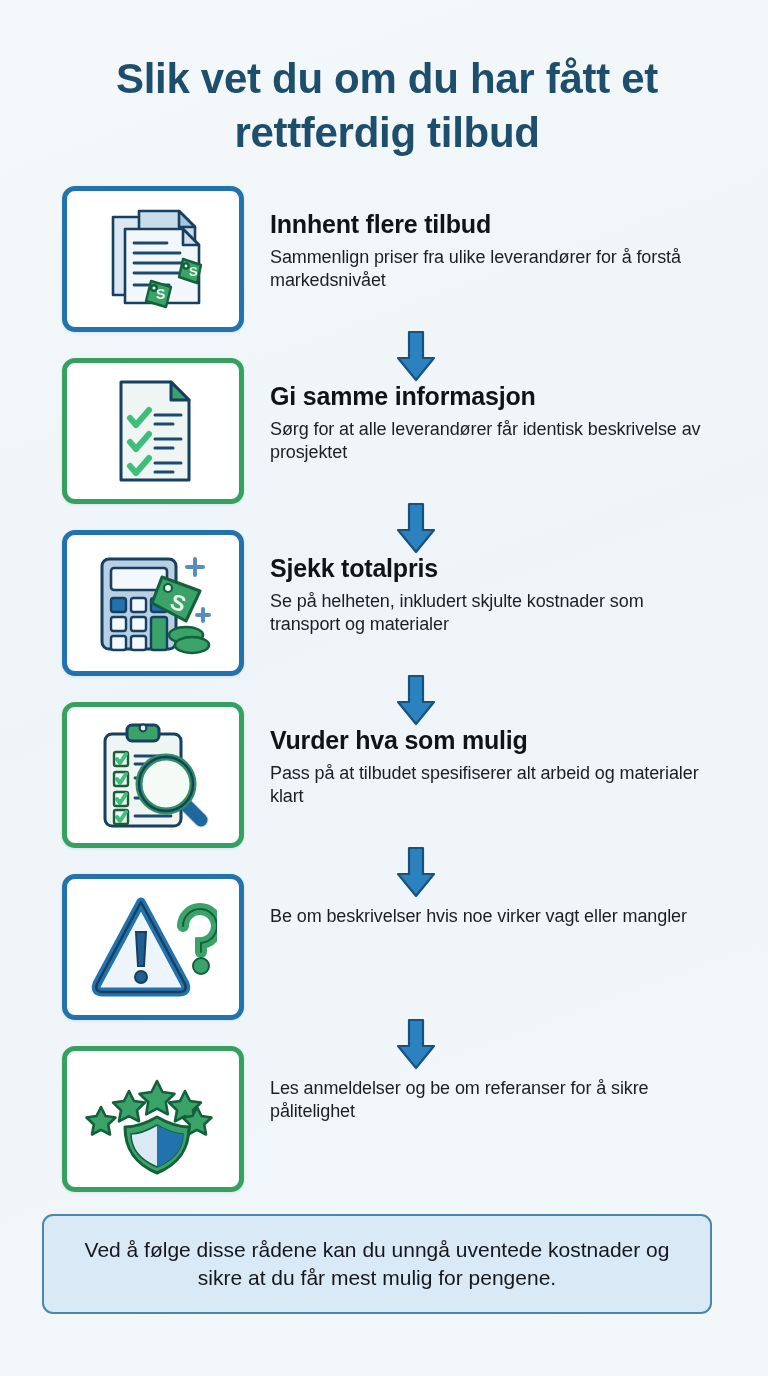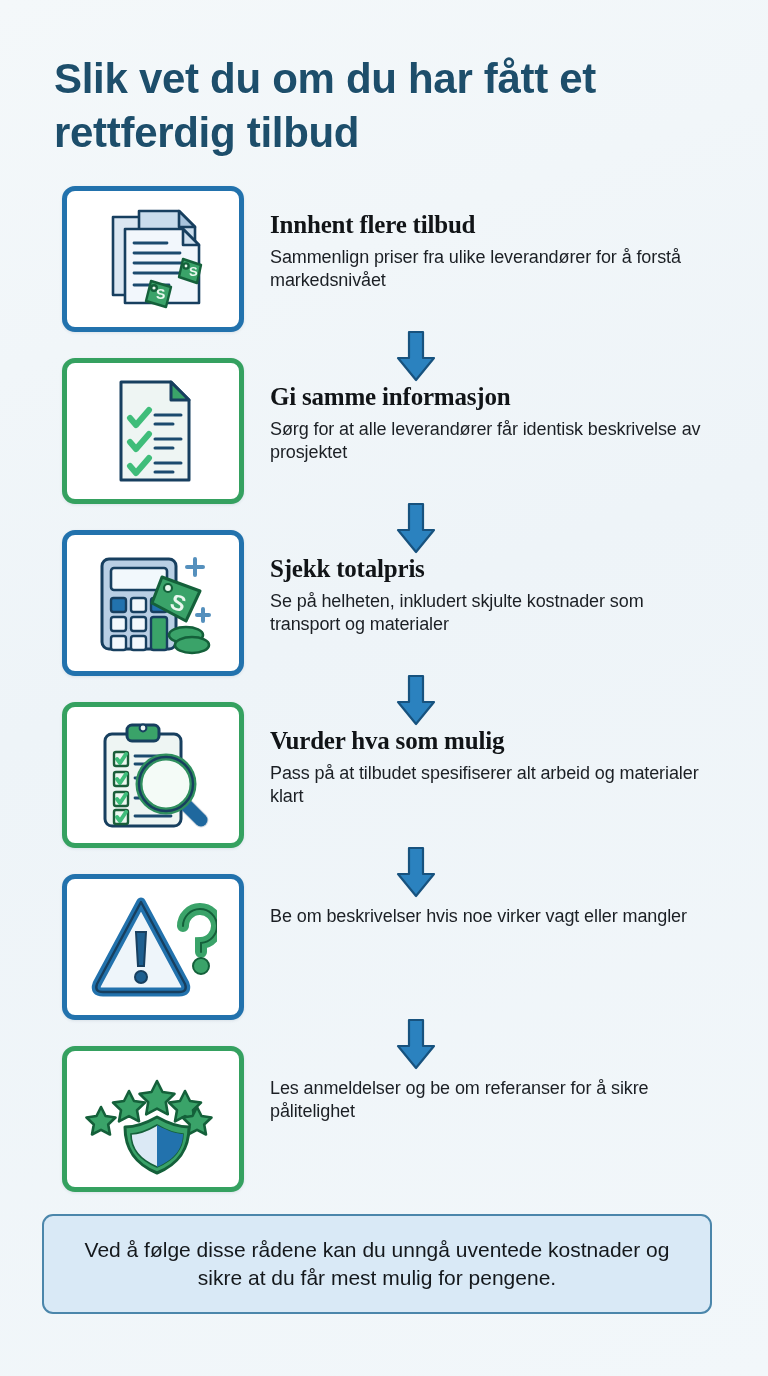--- a/index.html
+++ b/index.html
@@ -20,21 +20,21 @@
   .page {
     width: 768px;
     height: 1376px;
     position: relative;
     padding: 0;
   }
 
   
   .title-wrap {
     padding: 52px 48px 0 54px;
-    text-align: left;
+    text-align: center;
   }
   .title {
     font-size: 42px;
     line-height: 1.28;
     font-weight: bold;
     color: #1d4e6b;
     letter-spacing: -0.3px;
     text-shadow: 0 1px 1px rgba(255,255,255,0.7);
   }
 
@@ -70,21 +70,20 @@
   .step-text {
     padding-top: 24px;
     flex: 1;
   }
   .step-title {
     font-size: 25px;
     font-weight: bold;
     color: #111417;
     line-height: 1.16;
     letter-spacing: -0.2px;
-    font-family: Liberation Serif, serif;
   }
   .step-desc {
     font-size: 18px;
     color: #1b1f24;
     line-height: 1.28;
     margin-top: 7px;
     letter-spacing: -0.1px;
   }
 
   

